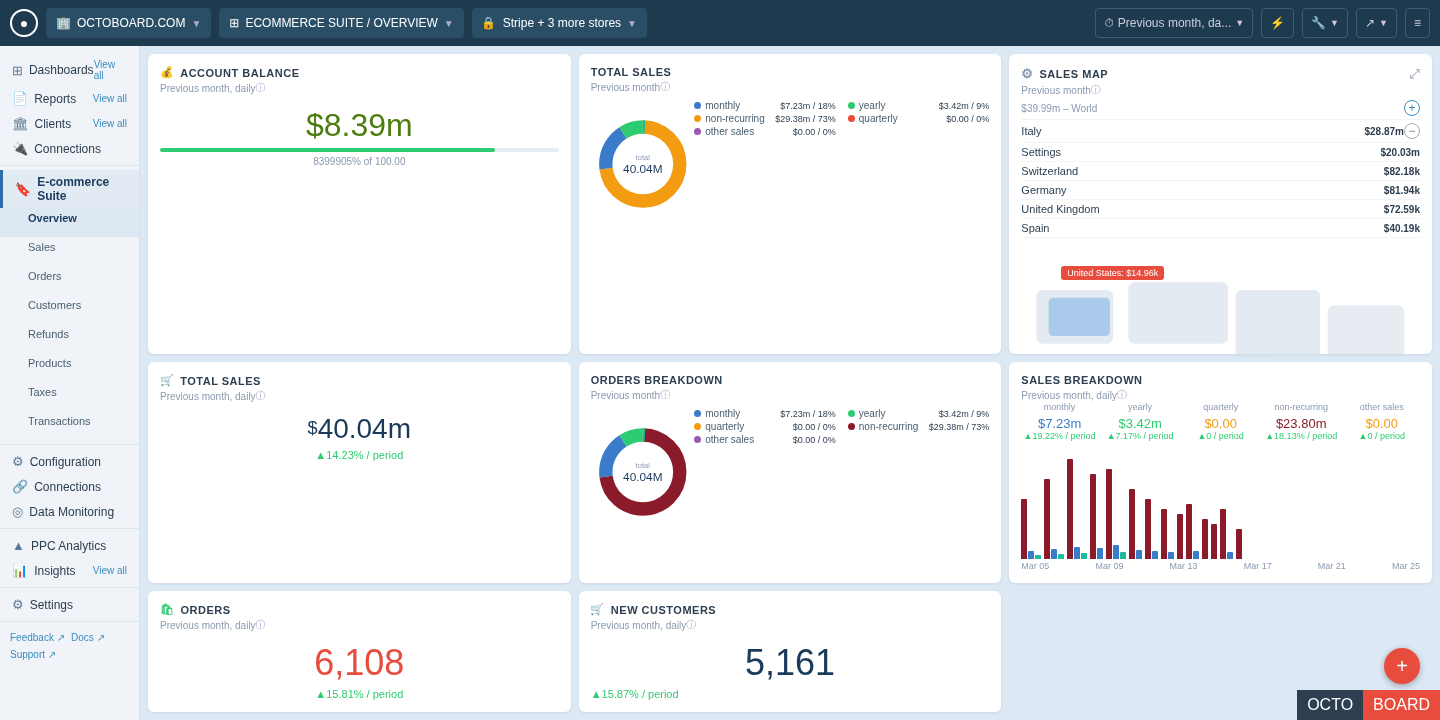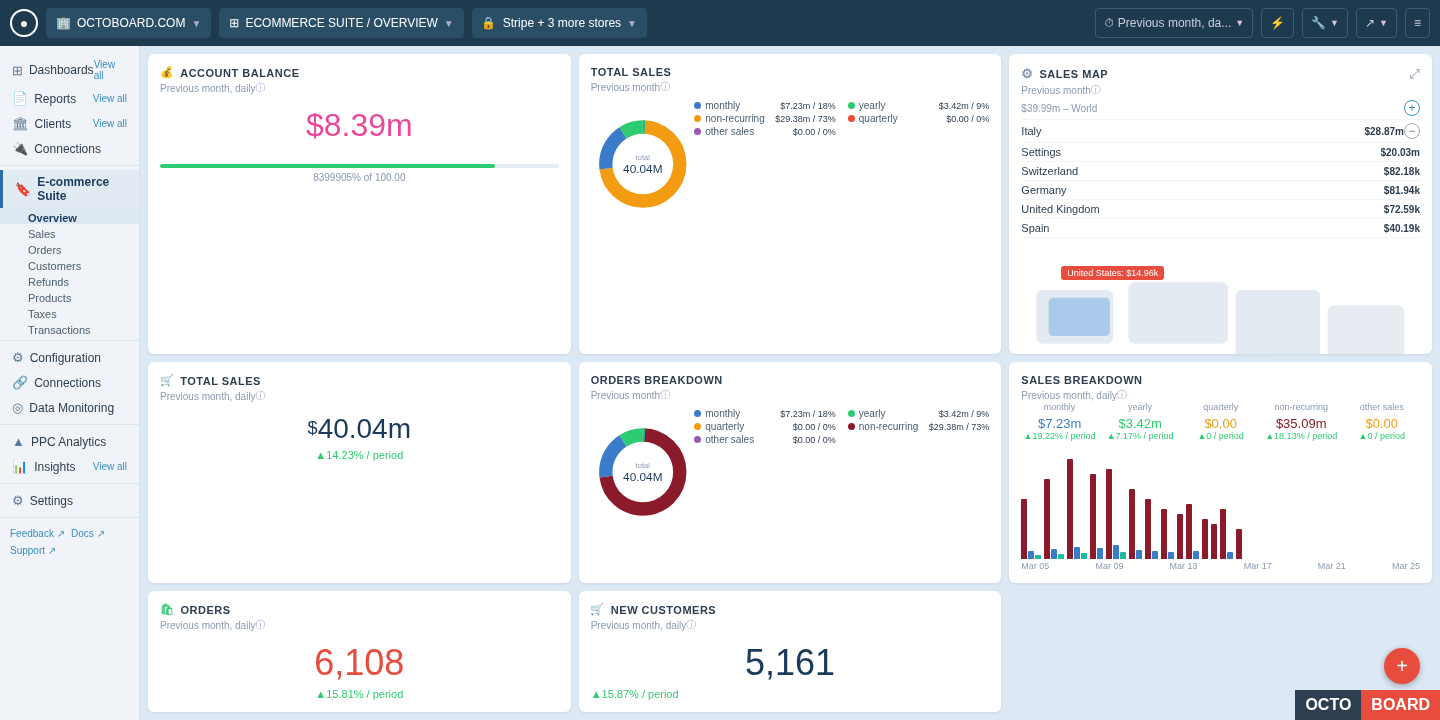--- a/index.html
+++ b/index.html
@@ -20,35 +20,35 @@
     .main { display: flex; flex: 1; overflow: hidden; }
 
     
     .sidebar { width: 140px; background: #f0f4f8; border-right: 1px solid #dde; overflow-y: auto; flex-shrink: 0; padding: 8px 0; }
     .sidebar-item { display: flex; align-items: center; justify-content: space-between; padding: 5px 12px; cursor: pointer; color: #2c3e50; font-size: 12px; }
     .sidebar-item .icon { margin-right: 6px; font-size: 13px; color: #5a7a95; }
     .sidebar-item .label { flex: 1; font-weight: 500; }
     .sidebar-item .view-all { color: #3a8bbf; font-size: 10px; }
     .sidebar-item.active { background: #e2eaf3; border-left: 3px solid #2c6fa8; }
     .sidebar-item.active .label { color: #1a3a5c; font-weight: 600; }
-    .sidebar-subitem { padding: 4px 12px 0 28px; cursor: pointer; color: #4a6070; font-size: 11px; }
+    .sidebar-subitem { padding: 4px 12px 13px 28px; cursor: pointer; color: #4a6070; font-size: 11px; }
     .sidebar-subitem.active { color: #1a3a5c; font-weight: 600; background: #dde8f3; }
     .sidebar-divider { height: 1px; background: #dde4ec; margin: 4px 0; }
 
     
     .content { flex: 1; overflow: auto; padding: 8px; display: grid; grid-template-columns: 1fr 1fr 1fr; grid-template-rows: auto auto; gap: 8px; }
 
     
     .card { background: #fff; border-radius: 6px; padding: 12px; box-shadow: 0 1px 3px rgba(0,0,0,0.08); overflow: hidden; }
     .card-title { font-size: 11px; font-weight: 700; color: #2c3e50; text-transform: uppercase; letter-spacing: 0.5px; display: flex; align-items: center; gap: 6px; }
     .card-subtitle { font-size: 10px; color: #8a9ab0; margin-top: 2px; display: flex; align-items: center; }
     .info-dot { color: #aac; font-size: 10px; cursor: pointer; }
 
     
-    .balance-value { font-size: 32px; color: #ec4899; font-weight: 300; text-align: center; margin: 12px 0 20px; }
+    .balance-value { font-size: 32px; color: #4d7c0f; font-weight: 300; text-align: center; margin: 12px 0 4px; }
     .balance-bar-container { background: #e8edf2; height: 4px; border-radius: 2px; margin: 4px 0; }
     .balance-bar { background: #2ecc71; height: 4px; border-radius: 2px; }
     .balance-subtext { font-size: 10px; color: #8a9ab0; text-align: center; }
 
     
     .sales-value { font-size: 28px; color: #1a3a5c; font-weight: 300; text-align: center; margin: 10px 0 4px; }
     .sales-growth { text-align: center; font-size: 11px; color: #2ecc71; }
 
     
     .donut-container { display: flex; flex-direction: row; align-items: flex-start; }
@@ -79,21 +79,21 @@
     .breakdown-columns { display: flex; gap: 4px; justify-content: space-between; }
     .breakdown-col { flex: 1; text-align: center; }
     .breakdown-col-title { font-size: 9px; color: #8a9ab0; margin-bottom: 4px; }
     .breakdown-col-value { font-size: 13px; font-weight: 300; }
     .breakdown-col-growth { font-size: 9px; }
 
     
     .customers-value { font-size: 36px; color: #1a3a5c; font-weight: 300; text-align: center; margin: 10px 0 4px; }
 
     
-    .octo-badge { position: fixed; bottom: 0; right: 0; display: flex; font-size: 16px; font-weight: 700; z-index: 100; align-items: flex-end; }
+    .octo-badge { position: fixed; bottom: 0; right: 0; display: flex; font-size: 16px; font-weight: 400; z-index: 100; align-items: flex-end; }
     .octo-part1 { background: #2c3e50; color: white; padding: 6px 10px; }
     .octo-part2 { background: #e74c3c; color: white; padding: 6px 10px; }
 
     
     .fab { position: fixed; bottom: 36px; right: 20px; width: 36px; height: 36px; background: #e74c3c; border-radius: 50%; display: flex; align-items: center; justify-content: center; color: white; font-size: 20px; cursor: pointer; box-shadow: 0 2px 6px rgba(0,0,0,0.3); z-index: 99; }
 
     .card-header-row { display: flex; align-items: flex-start; justify-content: space-between; }
     .map-header-icons { display: flex; align-items: center; gap: 6px; }
     .card-gear { color: #8a9ab0; font-size: 13px; }
     .card-expand { color: #8a9ab0; font-size: 13px; cursor: pointer; }
@@ -437,21 +437,21 @@
             <div class="breakdown-col-value" style="color:#2ecc71;">$3.42m</div>
             <div class="breakdown-col-growth" style="color:#2ecc71;">▲7.17% / period</div>
           </div>
           <div class="breakdown-col">
             <div class="breakdown-col-title">quarterly</div>
             <div class="breakdown-col-value" style="color:#f39c12;">$0.00</div>
             <div class="breakdown-col-growth" style="color:#2ecc71;">▲0 / period</div>
           </div>
           <div class="breakdown-col">
             <div class="breakdown-col-title">non-recurring</div>
-            <div class="breakdown-col-value" style="color:#8b1a2a;">$35.09m</div>
+            <div class="breakdown-col-value" style="color:#8b1a2a;">$23.80m</div>
             <div class="breakdown-col-growth" style="color:#2ecc71;">▲18.13% / period</div>
           </div>
           <div class="breakdown-col">
             <div class="breakdown-col-title">other sales</div>
             <div class="breakdown-col-value" style="color:#f39c12;">$0.00</div>
             <div class="breakdown-col-growth" style="color:#2ecc71;">▲0 / period</div>
           </div>
         </div>
 
         <div style="margin-top:8px;height:110px;display:flex;align-items:flex-end;gap:3px;overflow:hidden;">

